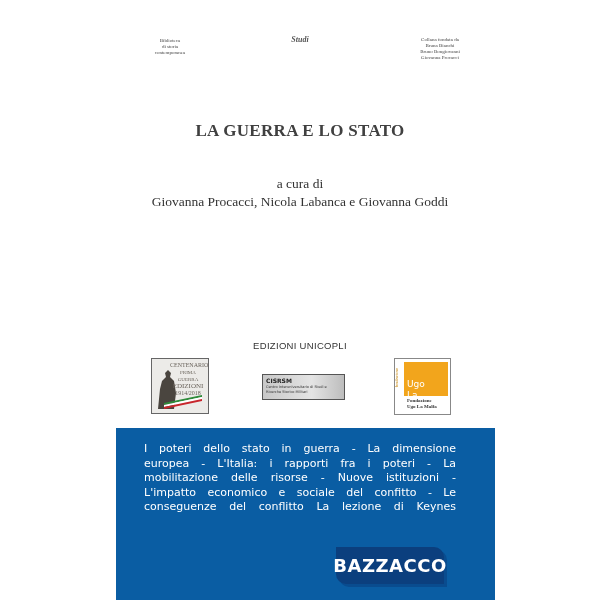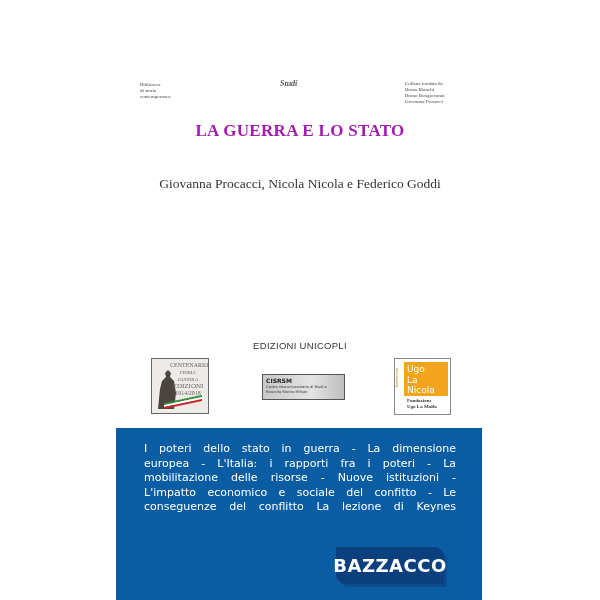--- a/index.html
+++ b/index.html
@@ -1,52 +1,53 @@
 <!DOCTYPE html>
 <html><head>
   <meta charset="utf-8">
   <style>
     html, body { margin: 0; padding: 0; }
     body {
       width: 600px; height: 600px; background: #ffffff; position: relative; overflow: hidden;
       font-family: "Liberation Serif", serif; color: #222;
     }
-    .hdr-left, .hdr-center, .hdr-right { position: absolute; font-size: 5px; line-height: 6px; color: #444; margin-top: 44px; }
+    .hdr-left, .hdr-center, .hdr-right { position: absolute; text-align: center; font-size: 5px; line-height: 6px; color: #444; }
     .hdr-left { left: 140px; top: 38px; width: 60px; }
     .hdr-center { left: 280px; top: 35px; width: 40px; font-style: italic; font-weight: bold; font-size: 8px; line-height: 10px; color: #555; }
     .hdr-right { left: 405px; top: 37px; width: 70px; }
-    .title { position: absolute; left: 100px; width: 400px; top: 120px; text-align: center; font-weight: bold; font-size: 17px; line-height: 21px; color: #a21caf; letter-spacing: 0.3px; }
+    .title { position: absolute; left: 100px; width: 400px; top: 120px; text-align: center; font-weight: bold; font-size: 17px; line-height: 21px; color: #404040; letter-spacing: 0.3px; }
     .curatori { position: absolute; left: 100px; width: 400px; top: 175px; text-align: center; font-size: 13.5px; line-height: 18px; color: #333; }
     .publisher { position: absolute; left: 200px; width: 200px; top: 328px; text-align: center; font-family: "Liberation Sans", sans-serif; font-size: 9.5px; color: #333; letter-spacing: 0.3px; margin-top: 12px; }
     .logo { position: absolute; box-sizing: border-box; }
     .logo-centenario { left: 151px; top: 358px; width: 58px; height: 56px; border: 1px solid #666; background: #e8e6e2; overflow: hidden; }
     .logo-cisrsm { left: 262px; top: 374px; width: 83px; height: 26px; border: 1px solid #555; background: linear-gradient(90deg, #c8c8c8, #e4e4e4 60%, #bdbdbd); }
     .logo-ugo { left: 394px; top: 358px; width: 57px; height: 57px; border: 1px solid #888; background: #fff; }
-    .blue-box { position: absolute; left: 116px; top: 428px; width: 366px; height: 172px; background: #0a5da3; }
+    .blue-box { position: absolute; left: 116px; top: 428px; width: 366px; height: 172px; background: #0a5da3; padding-left: 13px; }
     .blurb { position: absolute; left: 28px; top: 14px; width: 312px; color: #ffffff; font-family: "DejaVu Sans", sans-serif; font-size: 11px; line-height: 14.5px; text-align: justify; text-align-last: justify; white-space: pre-line; }
     .brand-badge { position: absolute; left: 220px; top: 119px; width: 108px; height: 37px; background: #0b3f7e; border-radius: 0 10px 0 10px; box-shadow: 3px 3px 0 #094c8f; display: flex; align-items: center; justify-content: center; color: #fff; font-family: "DejaVu Sans", sans-serif; font-weight: bold; font-size: 18px; letter-spacing: 0.5px; }
   </style>
 </head>
 <body>
 
 <div class="hdr-left" style="white-space:pre-line">Biblioteca
 di storia
 contemporanea</div>
 <div class="hdr-center">Studi</div>
 <div class="hdr-right" style="white-space:pre-line">Collana fondata da
 Bruna Bianchi
 Bruno Bongiovanni
 Giovanna Procacci</div>
 
 <div class="title">
   <div>LA GUERRA E LO STATO</div>
 </div>
 
 <div class="curatori">
-  <div>Giovanna Procacci, Nicola Nicola e Federico Goddi</div>
+  <div>a cura di</div>
+  <div>Giovanna Procacci, Nicola Labanca e Giovanna Goddi</div>
 </div>
 
 <div class="publisher">EDIZIONI UNICOPLI</div>
 
 <div class="logo logo-centenario">
   <svg width="56" height="54" viewBox="0 0 56 54" style="position:absolute;left:0;top:0">
     <rect x="0" y="0" width="56" height="54" fill="#ecebe8"></rect>
     <path d="M6 50 L8 30 L10 22 L14 18 L13 14 L16 11 L19 14 L18 18 L22 22 L24 34 L22 50 Z" fill="#4a453f"></path>
     <path d="M12 44 L50 36 L50 38 L12 46 Z" fill="#2e8b3a"></path>
     <path d="M12 46 L50 38 L50 40 L12 48 Z" fill="#ffffff"></path>
@@ -59,21 +60,21 @@
     <div style="font-size:6px">1914/2018</div>
   </div>
 </div>
 
 <div class="logo logo-cisrsm">
   <div style="position:absolute;left:3px;top:2px;font-family:'DejaVu Sans',sans-serif;font-weight:bold;font-size:6px;color:#222">CISRSM</div>
   <div style="position:absolute;left:3px;top:10px;width:70px;font-family:'DejaVu Sans',sans-serif;font-size:3.5px;line-height:5px;color:#333">Centro Interuniversitario di Studi e Ricerche Storico Militari</div>
 </div>
 
 <div class="logo logo-ugo">
-  <div style="position:absolute;left:9px;top:3px;width:44px;height:34px;background:#f2a51c;color:#fff;font-family:'DejaVu Sans',sans-serif;font-size:9px;line-height:10.5px;padding:2px 0 0 3px;box-sizing:border-box">
+  <div style="position:absolute;left:9px;top:3px;width:44px;height:34px;background:#f2a51c;color:#fff;font-family:'DejaVu Sans',sans-serif;font-size:9px;line-height:10.5px;padding:17px 0 0 3px;box-sizing:border-box">
     <div>Ugo</div>
     <div>La</div>
     <div>Nicola</div>
   </div>
   <div style="position:absolute;left:-8px;top:16px;transform:rotate(-90deg);font-size:4px;color:#c98a10;font-family:'Liberation Sans',sans-serif">fondazione</div>
   <div style="position:absolute;left:4px;top:39px;font-size:5px;line-height:6px;color:#333;font-family:'Liberation Serif',serif;font-weight:bold">
     <div style="padding-left:8px">Fondazione</div>
     <div style="padding-left:8px">Ugo La Malfa</div>
   </div>
 </div>

